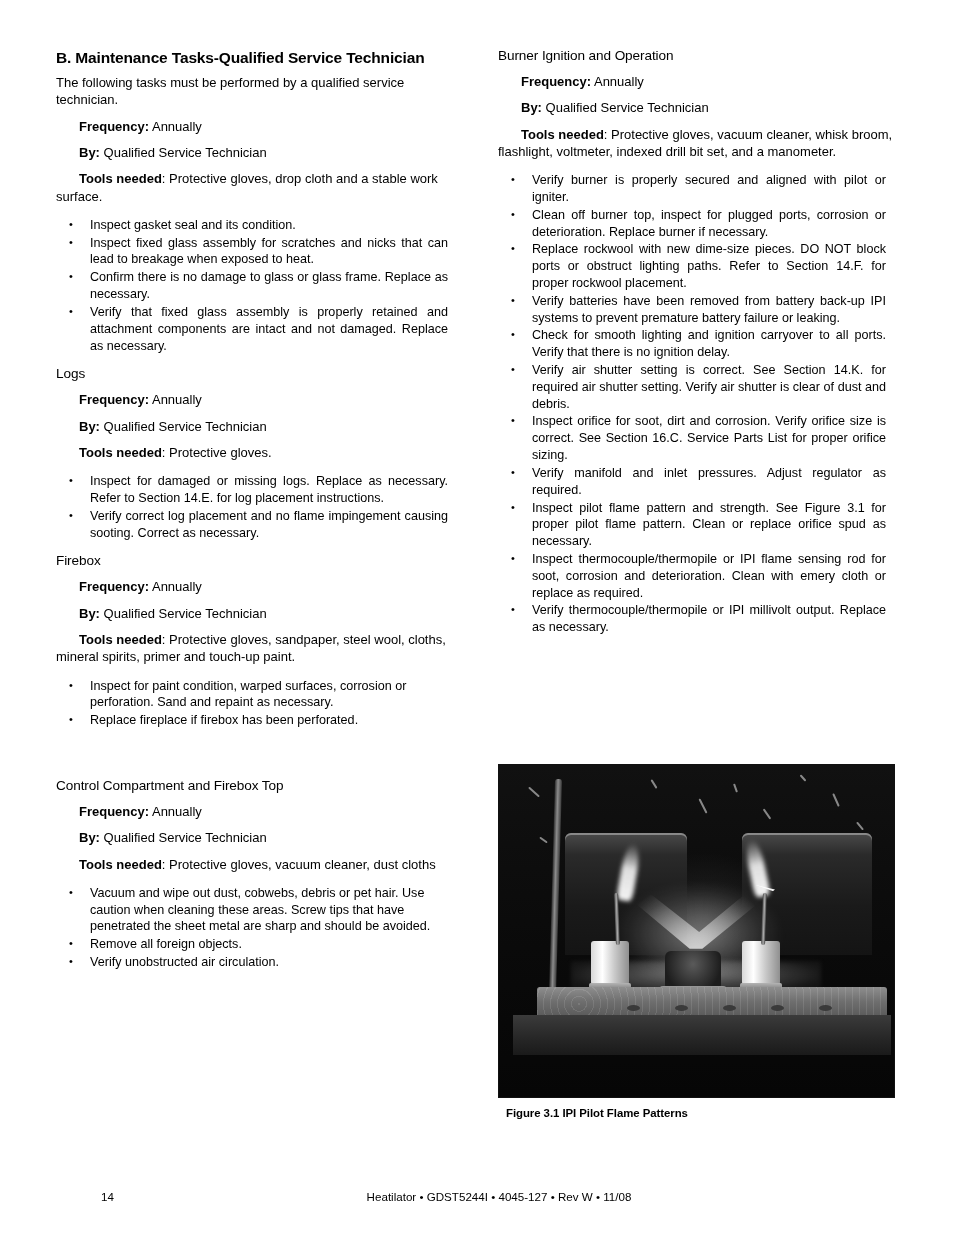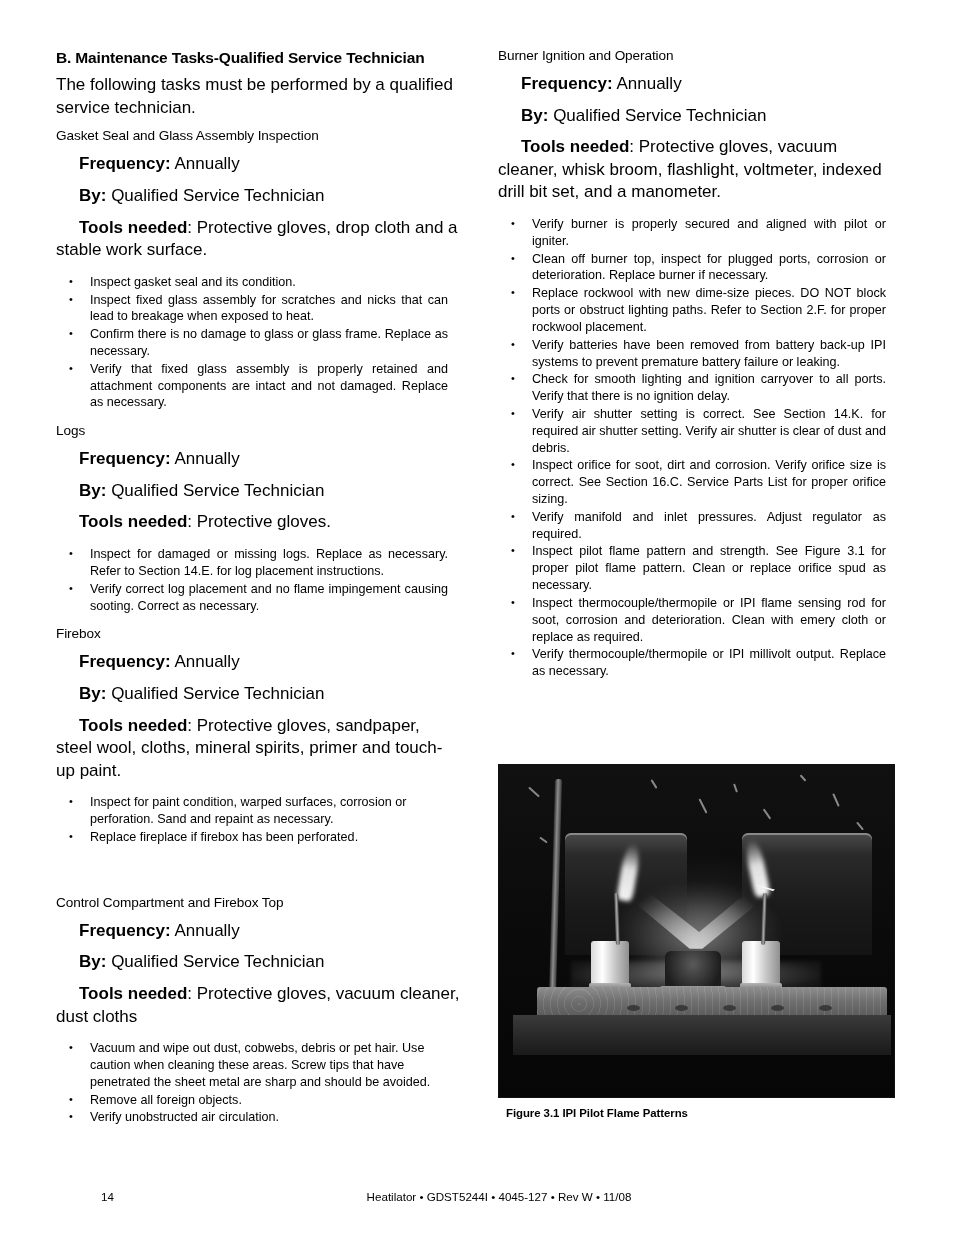--- a/index.html
+++ b/index.html
@@ -41,21 +41,21 @@
     font-size: 13.6px;
     font-weight: normal;
     line-height: 1.25;
     margin: 0 0 8px 0;
     letter-spacing: -0.1px;
   }
   .h2-gap-top { margin-top: 26px; }
   .h2-gap-top-sm { margin-top: 18px; }
 
   p.body {
-    font-size: 17px;
+    font-size: 13px;
     line-height: 1.33;
     margin: 0 0 9px 0;
   }
   p.body.tight { margin-bottom: 7px; }
   b { font-weight: bold; margin-left: 23px; }
 
   ul.bullets {
     list-style: none;
     margin: 12px;
     padding: 0;
@@ -249,21 +249,20 @@
 <body>
 
 <div class="page">
 
   <div class="col col-left">
 
     <h1 class="sec-title">B. Maintenance Tasks-Qualified Service Technician</h1>
 
     <p class="body">The following tasks must be performed by a qualified service technician.</p>
 
-    <h2 class="sub-title h2-gap-top-sm">Gasket Seal and Glass Assembly Inspection</h2>
     <p class="body">
       <b>Frequency:</b><span> Annually</span>
     </p>
     <p class="body">
       <b>By:</b><span>  Qualified Service Technician</span>
     </p>
     <p class="body tight">
       <b>Tools needed</b><span>: Protective gloves, drop cloth and a stable work surface.</span>
     </p>
     <ul class="bullets just">
@@ -327,21 +326,21 @@
     </p>
     <p class="body">
       <b>By:</b><span>  Qualified Service Technician</span>
     </p>
     <p class="body tight">
       <b>Tools needed</b><span>: Protective gloves, vacuum cleaner, whisk broom, flashlight, voltmeter, indexed drill bit set, and a manometer.</span>
     </p>
     <ul class="bullets just">
       <li>Verify burner is properly secured and aligned with pilot or igniter.</li>
       <li>Clean off burner top, inspect for plugged ports, corrosion or deterioration.  Replace burner if necessary.</li>
-      <li>Replace rockwool with new dime-size pieces.  DO NOT block ports or obstruct lighting paths. Refer to Section 2.F. for proper rockwool placement.</li>
+      <li>Replace rockwool with new dime-size pieces.  DO NOT block ports or obstruct lighting paths. Refer to Section 14.F. for proper rockwool placement.</li>
       <li>Verify batteries have been removed from battery back-up IPI systems to prevent premature battery failure or leaking.</li>
       <li>Check for smooth lighting and ignition carryover to all ports. Verify that there is no ignition delay.</li>
       <li>Verify air shutter setting is correct.  See Section 14.K. for required air shutter setting.  Verify air shutter is clear of dust and debris.</li>
       <li>Inspect orifice for soot, dirt and corrosion. Verify orifice size is correct.  See Section 16.C. Service Parts List  for proper orifice sizing.</li>
       <li>Verify manifold and inlet pressures. Adjust regulator as required.</li>
       <li>Inspect pilot flame pattern and strength. See Figure 3.1 for proper pilot flame pattern. Clean or replace orifice spud as necessary.</li>
       <li>Inspect thermocouple/thermopile or IPI flame sensing rod for soot, corrosion and deterioration. Clean with emery cloth or replace as required.</li>
       <li>Verify thermocouple/thermopile or IPI millivolt output. Replace as necessary.</li>
     </ul>
   </div>

